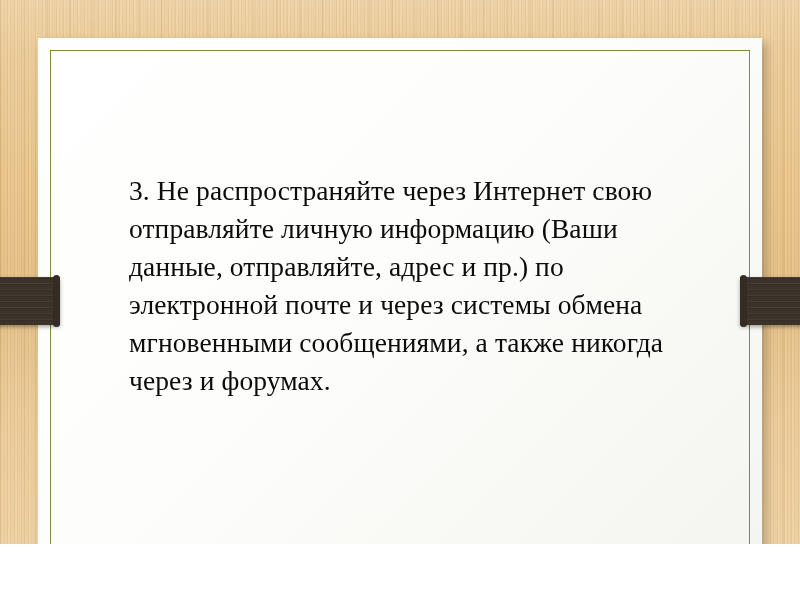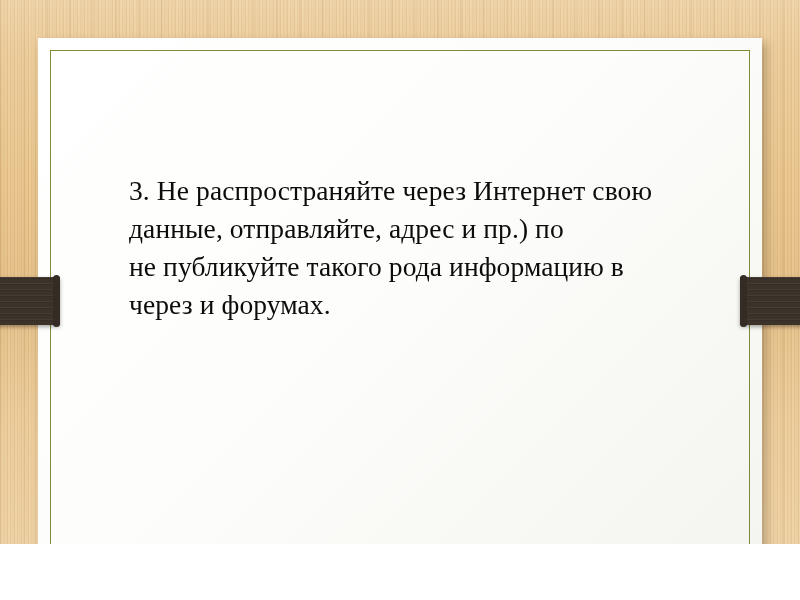--- a/index.html
+++ b/index.html
@@ -136,22 +136,24 @@
 
 <div id="slide">
 
   <div id="wood-bg"></div>
 
   <div id="paper">
     <div id="paper-inner-border"></div>
 
     <div id="text-block">
       <div class="tline">3. Не распространяйте через Интернет свою</div>
+      <div class="tline">отправляйте личную информацию (Ваши</div>
       <div class="tline">данные, отправляйте, адрес и пр.) по</div>
-      <div class="tline">не публикуйте такого рода информацию в</div>
+      <div class="tline">электронной почте и через системы обмена</div>
+      <div class="tline">мгновенными сообщениями, а также никогда</div>
       <div class="tline">через и форумах.</div>
     </div>
   </div>
 
   <div class="tab" id="tab-left">
     <div class="tab-cap"></div>
   </div>
   <div class="tab" id="tab-right">
     <div class="tab-cap"></div>
   </div>

